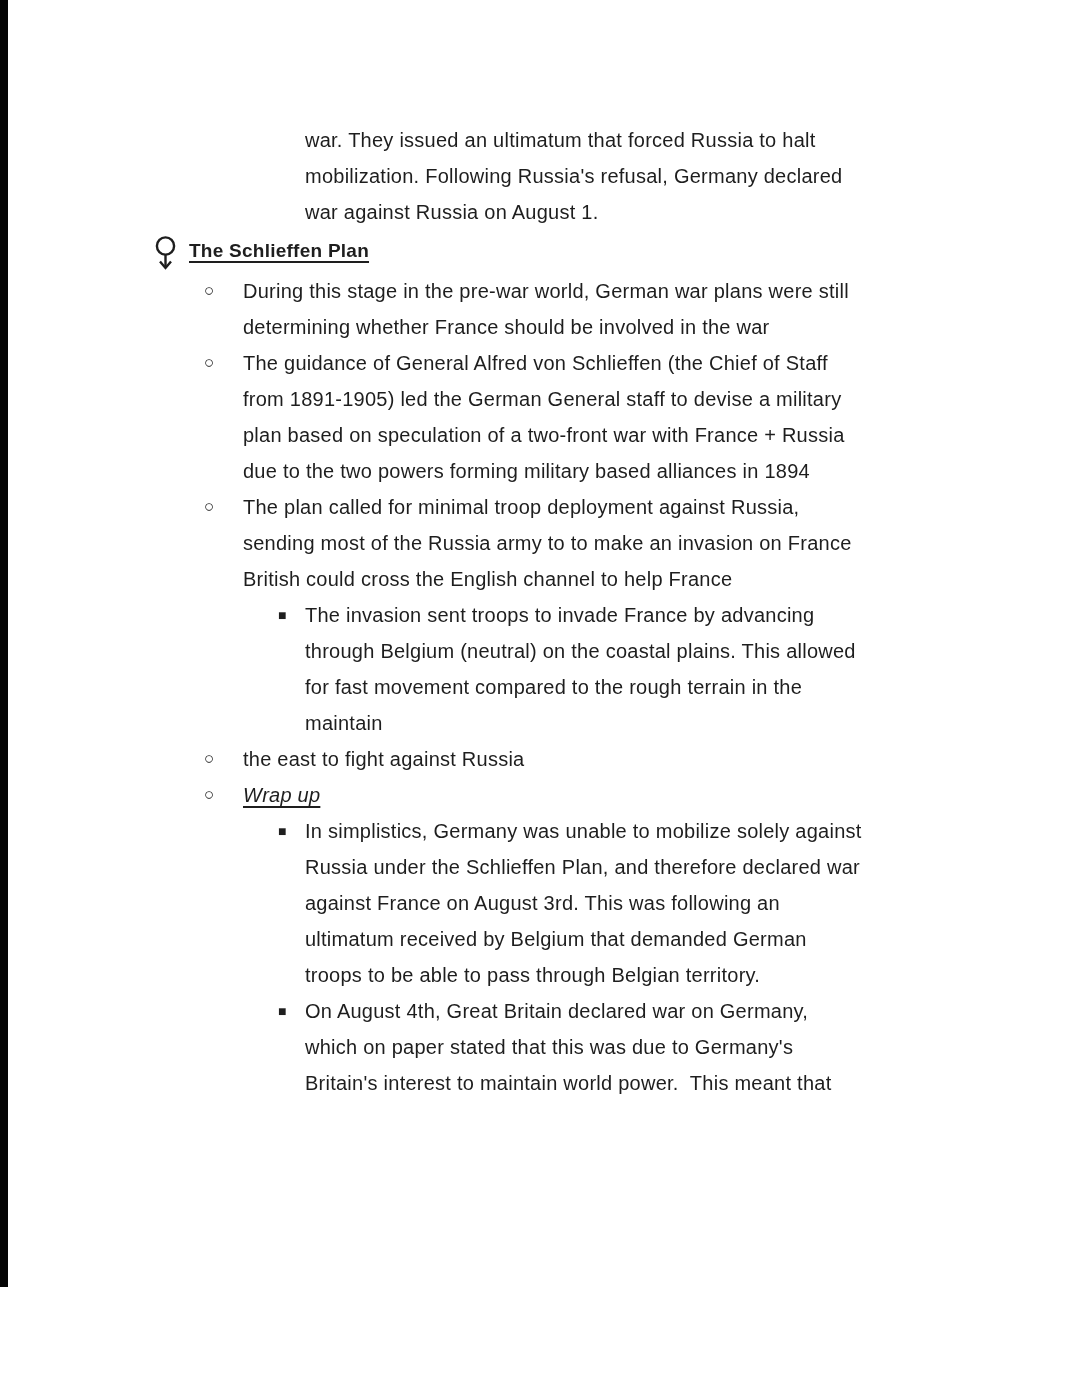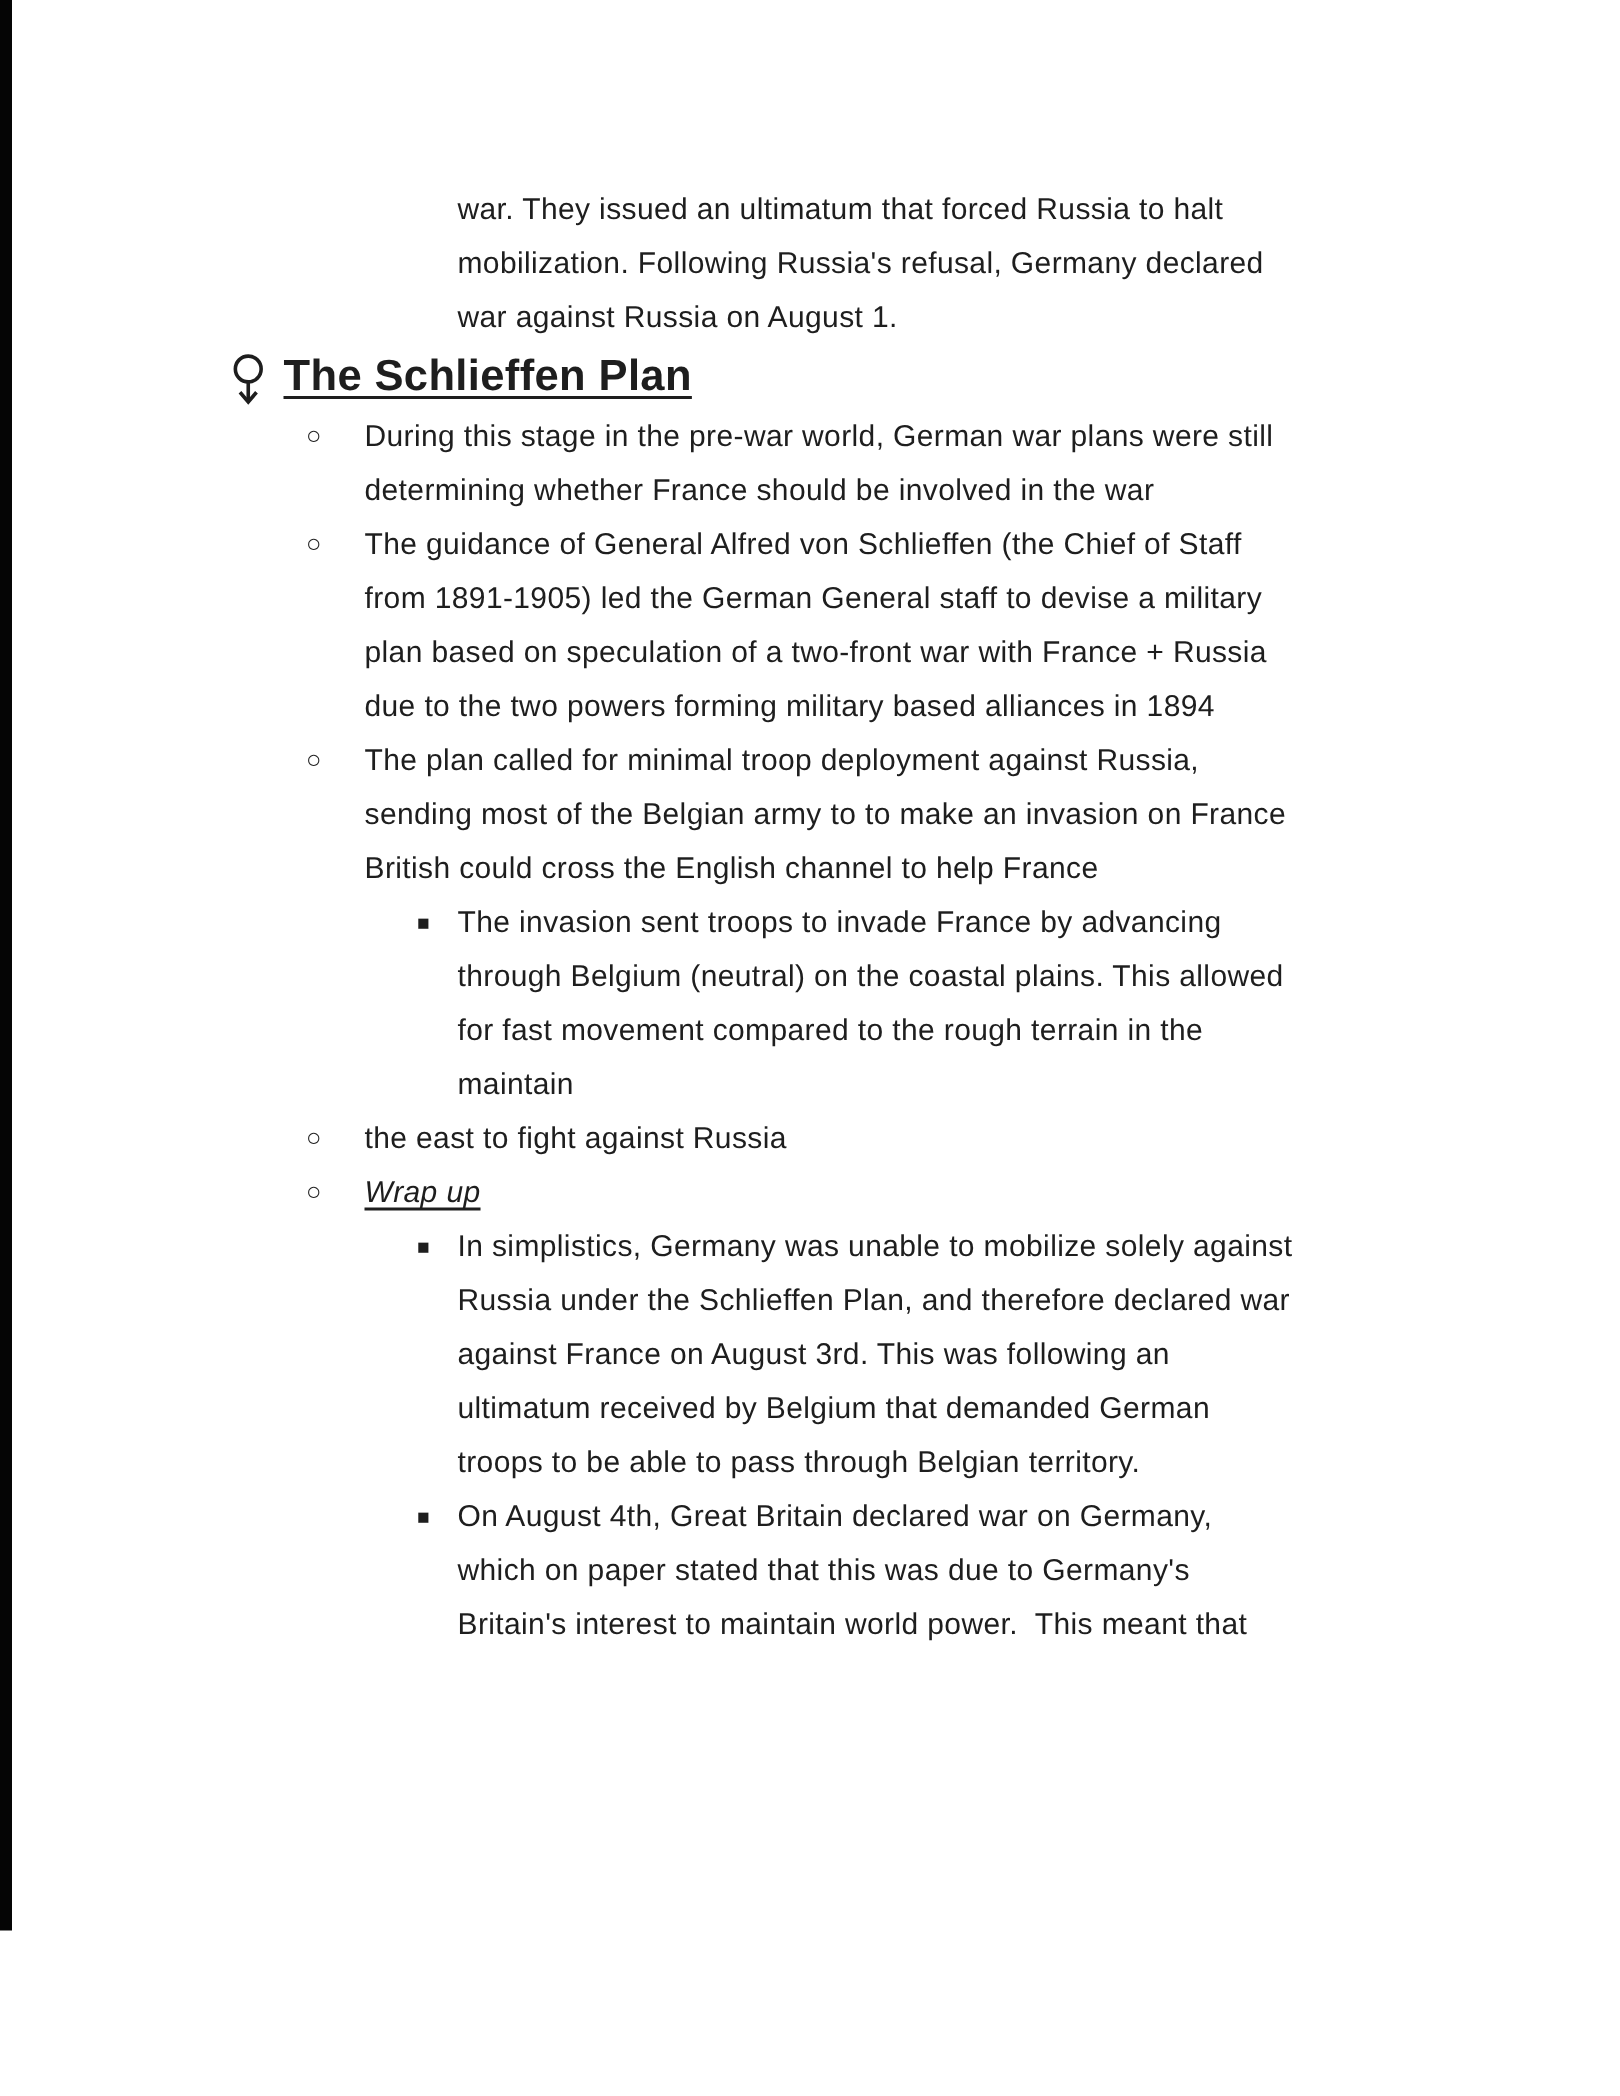--- a/index.html
+++ b/index.html
@@ -19,21 +19,21 @@
   .doc {
     position: absolute; top: 122px; left: 0; width: 1023px;
     font-size: 20px; line-height: 36px; letter-spacing: 0.25px;
   }
   .line { white-space: pre; }
   .intro { margin-left: 305px; }
   .heading-row { margin-left: 154px; margin-top: 3px; display: flex; align-items: flex-start; }
   .h-icon { width: 23px; margin-right: 12px; flex: 0 0 auto; }
   .h-icon svg { display: block; margin-top: 3px; }
   .h-text {
-    font-weight: bold; font-size: 29px; line-height: 36px;
+    font-weight: bold; font-size: 19px; line-height: 36px;
     text-decoration: underline;
     text-decoration-thickness: 2.2px;
     text-underline-offset: 4px;
     text-align: right;
   }
   .bullets { margin-top: 2px; }
   .item { position: relative; }
   .item.level1 { padding-left: 243px; }
   .item.level2 { padding-left: 305px; }
   .marker { position: absolute; top: 0; line-height: 36px; color: #1e1e1e; }
@@ -84,21 +84,21 @@
           <div class="line">The guidance of General Alfred von Schlieffen (the Chief of Staff</div>
           <div class="line">from 1891-1905) led the German General staff to devise a military</div>
           <div class="line">plan based on speculation of a two-front war with France + Russia</div>
           <div class="line">due to the two powers forming military based alliances in 1894</div>
         </div>
   </div>
       <div class="item level1">
     <span class="marker">○</span>
     <div class="lines">
           <div class="line">The plan called for minimal troop deployment against Russia,</div>
-          <div class="line">sending most of the Belgian army to to make an invasion on France</div>
+          <div class="line">sending most of the Russia army to to make an invasion on France</div>
           <div class="line">British could cross the English channel to help France</div>
         </div>
   </div>
       <div class="item level2">
     <span class="marker">■</span>
     <div class="lines">
           <div class="line">The invasion sent troops to invade France by advancing</div>
           <div class="line">through Belgium (neutral) on the coastal plains. This allowed</div>
           <div class="line">for fast movement compared to the rough terrain in the</div>
           <div class="line">maintain</div>

